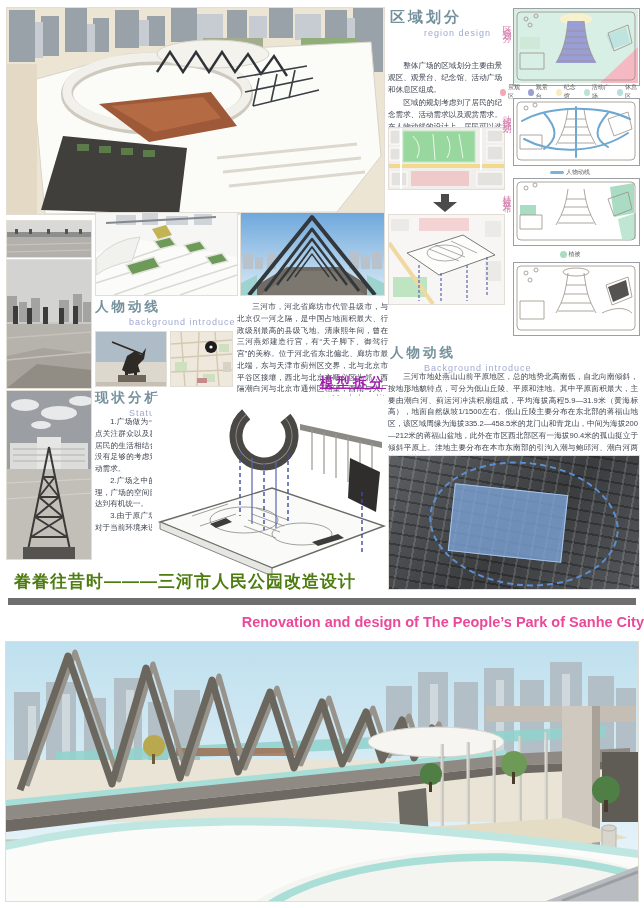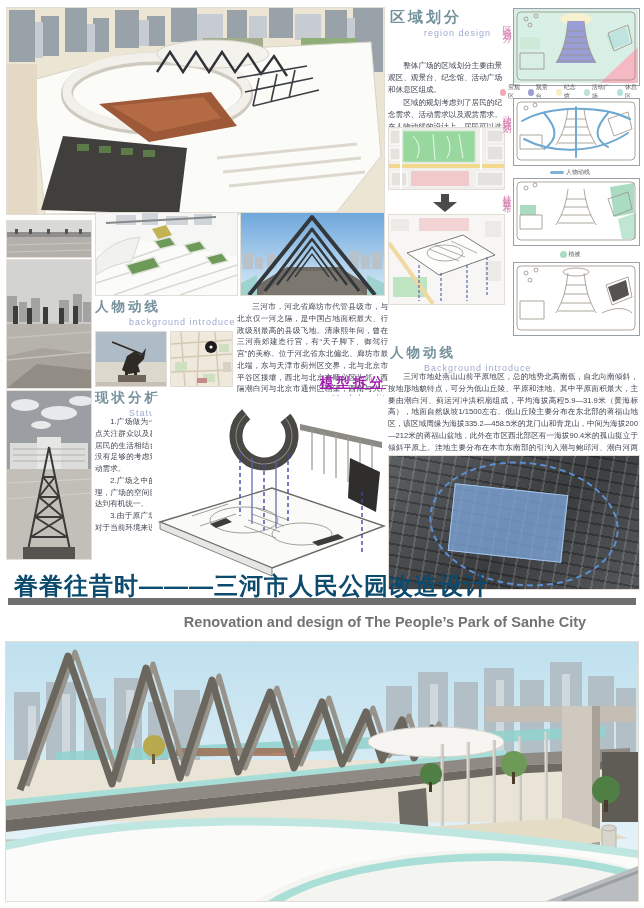--- a/index.html
+++ b/index.html
@@ -21,23 +21,23 @@
   .rail-row{display:flex;align-items:stretch;}
   .rail-label{width:13px;writing-mode:vertical-rl;text-orientation:upright;
     font-size:9px;color:#d47fae;letter-spacing:3px;padding-top:10px;}
   .dgm{flex:1;border:1px solid #9aa0a6;background:#fff;box-sizing:border-box;}
   .legend{display:flex;align-items:center;gap:5px;font-size:6px;color:#5a5a5a;
     justify-content:center;height:12px;}
   .legend .sw{width:7px;height:7px;border-radius:50%;display:inline-block;}
   .legend .swline{width:14px;height:3px;border-radius:2px;display:inline-block;}
   .legend .it{display:flex;align-items:center;gap:2px;}
   
-  .title-cn{font-size:24px;font-weight:bold;color:#0c4a6e;letter-spacing:1px;white-space:nowrap;}
+  .title-cn{font-size:17px;font-weight:bold;color:#4d7c0f;letter-spacing:1px;white-space:nowrap;}
   .bar{background:#6f6f6f;}
-  .title-en{font-size:14.5px;font-weight:bold;color:#737373;text-align:center;}
+  .title-en{font-size:14.5px;font-weight:bold;color:#ec4899;text-align:right;}
   svg{display:block;}
 </style>
 </head>
 <body>
 
 <div id="poster">
 
   <div class="abs img" style="left:6px;top:7px;width:379px;height:208px;">
     <svg width="379" height="208" viewBox="0 0 379 208">
       <rect width="379" height="208" fill="#ece5d4"></rect>

